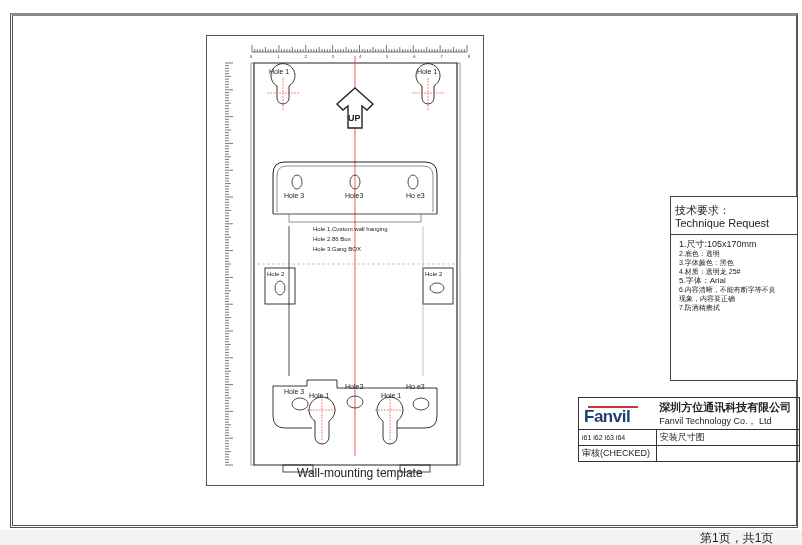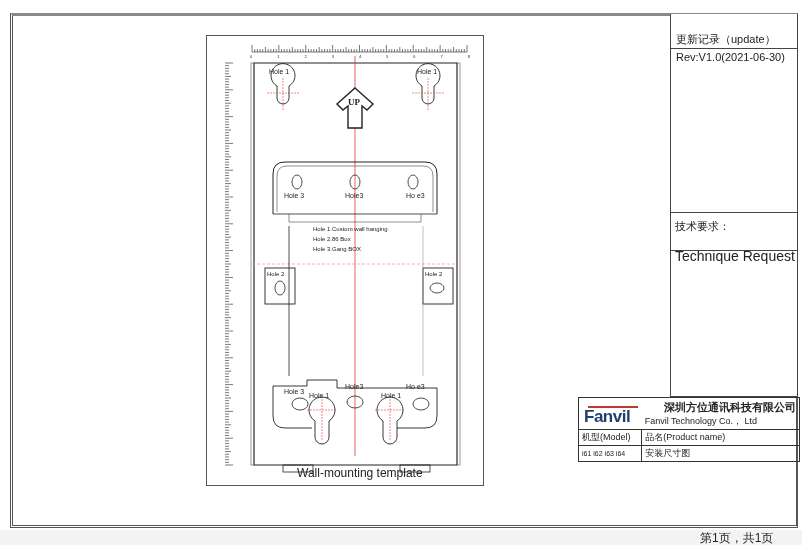--- a/index.html
+++ b/index.html
@@ -324,21 +324,21 @@
       <span>4</span>
       <span>5</span>
       <span>6</span>
       <span>7</span>
       <span>8</span>
     </div>
 
     
     <div class="txt" style="left:62px;top:32px;font-size:7px;">Hole 1</div>
     <div class="txt" style="left:210px;top:32px;font-size:7px;">Hole 1</div>
-    <div class="txt" style="left:141px;top:61px;font-size:9px;font-weight:bold;font-family:Liberation Serif, serif;">UP</div>
+    <div class="txt" style="left:141px;top:77px;font-size:9px;font-weight:bold;">UP</div>
     <div class="txt" style="left:77px;top:156px;font-size:7px;">Hole 3</div>
     <div class="txt" style="left:138px;top:156px;font-size:7px;">Hole3</div>
     <div class="txt" style="left:199px;top:156px;font-size:7px;">Ho e3</div>
 
     <div class="txt" style="left:106px;top:188px;font-size:6px;line-height:10px;">
       <div>Hole 1.Custom wall hanging</div>
       <div>Hole 2.86 Box</div>
       <div>Hole 3.Gang BOX</div>
     </div>
 
@@ -347,51 +347,56 @@
 
     <div class="txt" style="left:77px;top:352px;font-size:7px;">Hole 3</div>
     <div class="txt" style="left:138px;top:347px;font-size:7px;">Hole3</div>
     <div class="txt" style="left:199px;top:347px;font-size:7px;">Ho e3</div>
     <div class="txt" style="left:102px;top:356px;font-size:7px;">Hole 1</div>
     <div class="txt" style="left:174px;top:356px;font-size:7px;">Hole 1</div>
 
     <div class="txt" style="left:90px;top:430px;font-size:12px;">Wall-mounting template</div>
   </div>
 
-  <div class="panel" style="left:670px;top:14px;width:128px;height:205px;border-top:none;">
-    <div class="txt" style="left:5px;top:18px;font-size:11px;">更新记录（update）</div>
-    <div style="position:absolute;left:0;top:34px;width:100%;border-top:1px solid #444;"></div>
-    <div class="txt" style="left:5px;top:37px;font-size:11px;">Rev:V1.0(2021-06-30)</div>
-  </div>
-
-  <div class="panel" style="left:670px;top:212px;width:128px;height:185px;">
+
+  <div class="panel" style="left:670px;top:196px;width:128px;height:185px;">
     <div class="txt" style="left:4px;top:6px;font-size:11px;">技术要求：</div>
-    <div class="txt" style="left:4px;top:20px;font-size:14px;margin-top:15px;">Technique Request</div>
+    <div class="txt" style="left:4px;top:20px;font-size:11px;">Technique Request</div>
     <div style="position:absolute;left:0;top:37px;width:100%;border-top:1px solid #444;"></div>
+    <div class="txt" style="left:8px;top:43px;font-size:7px;line-height:9px;">
+      <div style="font-size:9px;">1.尺寸:105x170mm</div>
+      <div>2.底色：透明</div>
+      <div>3.字体颜色：黑色</div>
+      <div>4.材质：透明龙 25#</div>
+      <div style="font-size:8px;">5.字体：Arial</div>
+      <div>6.内容清晰，不能有断字等不良</div>
+      <div>现象，内容要正确</div>
+      <div>7.防酒精擦拭</div>
+    </div>
   </div>
 
   <table class="tb">
     <tbody>
         <tr style="height:32px;">
       <td colspan="2" style="height:32px;border-right:none;">
         <div style="position:relative;height:30px;">
           <div style="position:absolute;left:6px;top:7px;width:50px;height:2px;background:#c0392b;"></div>
           <div class="txt" style="left:2px;top:8px;font-size:17px;font-weight:bold;color:#1f3f6e;letter-spacing:-0.5px;">Fanvil</div>
         </div>
       </td>
       <td colspan="2" style="border-left:none;">
-        <div style="font-size:11px;font-weight:bold;text-align:right;">深圳方位通讯科技有限公司</div>
+        <div style="font-size:11px;font-weight:bold;">深圳方位通讯科技有限公司</div>
         <div style="font-size:9px;">Fanvil Technology Co.， Ltd</div>
       </td>
-    </tr>
-    <tr>
-      <td colspan="2">机型(Model)</td>
-      <td colspan="2">品名(Product name)</td>
     </tr>
     <tr>
       <td colspan="2" class="c" style="font-size:7px;">i61 i62 i63 i64</td>
       <td colspan="2" class="c">安装尺寸图</td>
     </tr>
+    <tr>
+      <td colspan="2">审核(CHECKED)</td>
+      <td colspan="2"></td>
+    </tr>
   </tbody>
     </table>
 </div>
 
 <div class="footer-page">第1页，共1页</div>
 
 </body></html>

